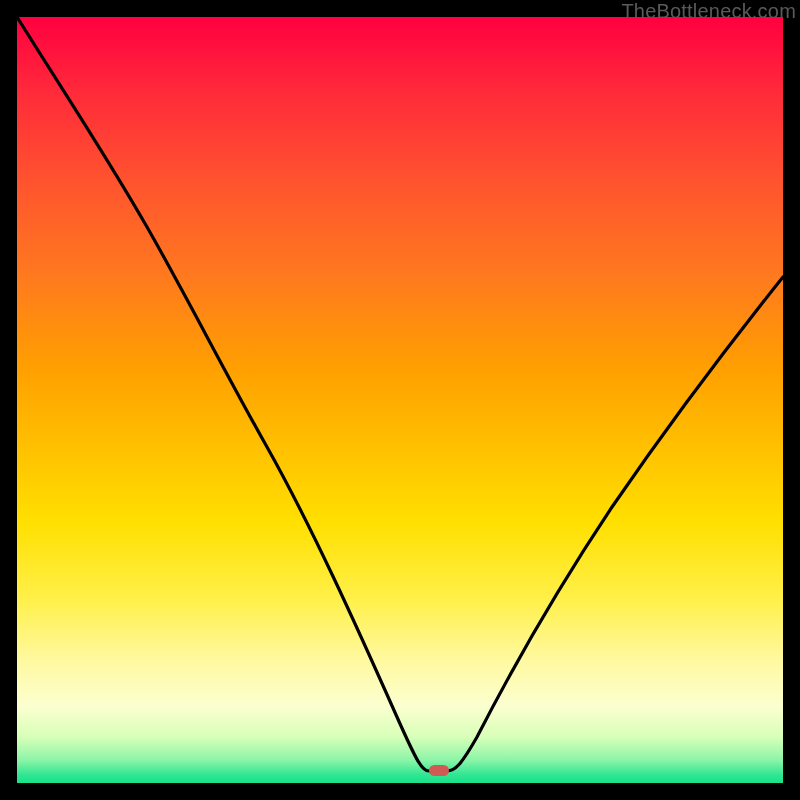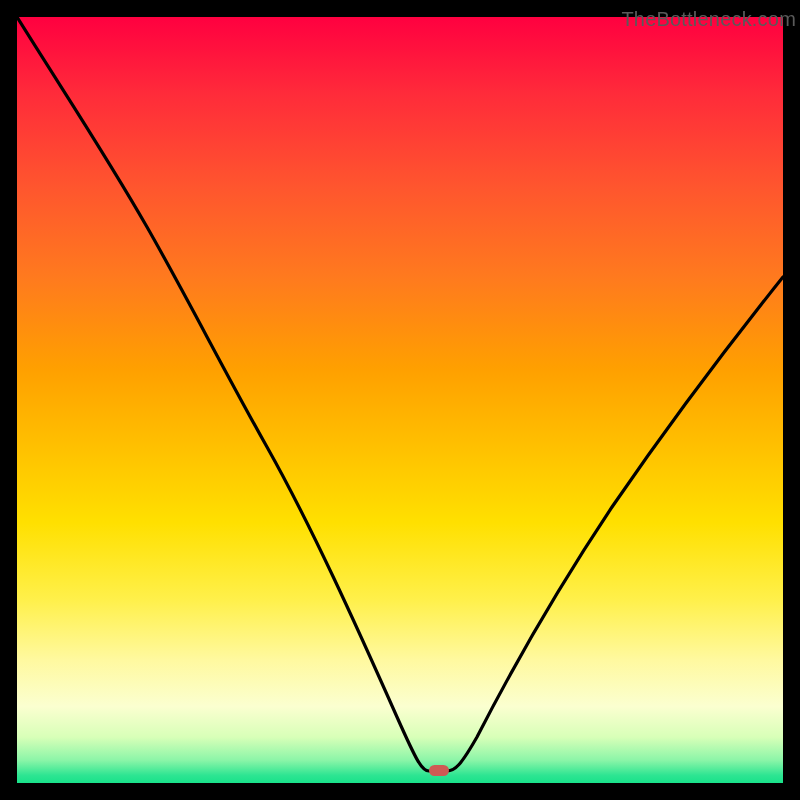--- a/index.html
+++ b/index.html
@@ -50,21 +50,20 @@
     height: 766px;
   }
   .watermark {
     position: absolute;
     top: 0px;
     right: 4px;
     color: #5a5a5a;
     font-size: 20px;
     font-weight: 500;
     letter-spacing: 0.2px;
-    margin-top: 8px;
   }
 </style>
 </head>
 <body>
 
 <div class="frame">
   <div class="gradient"></div>
   <svg class="curve" viewBox="0 0 766 766">
     <path d="M 0 0
              C 50 80, 90 140, 130 210

